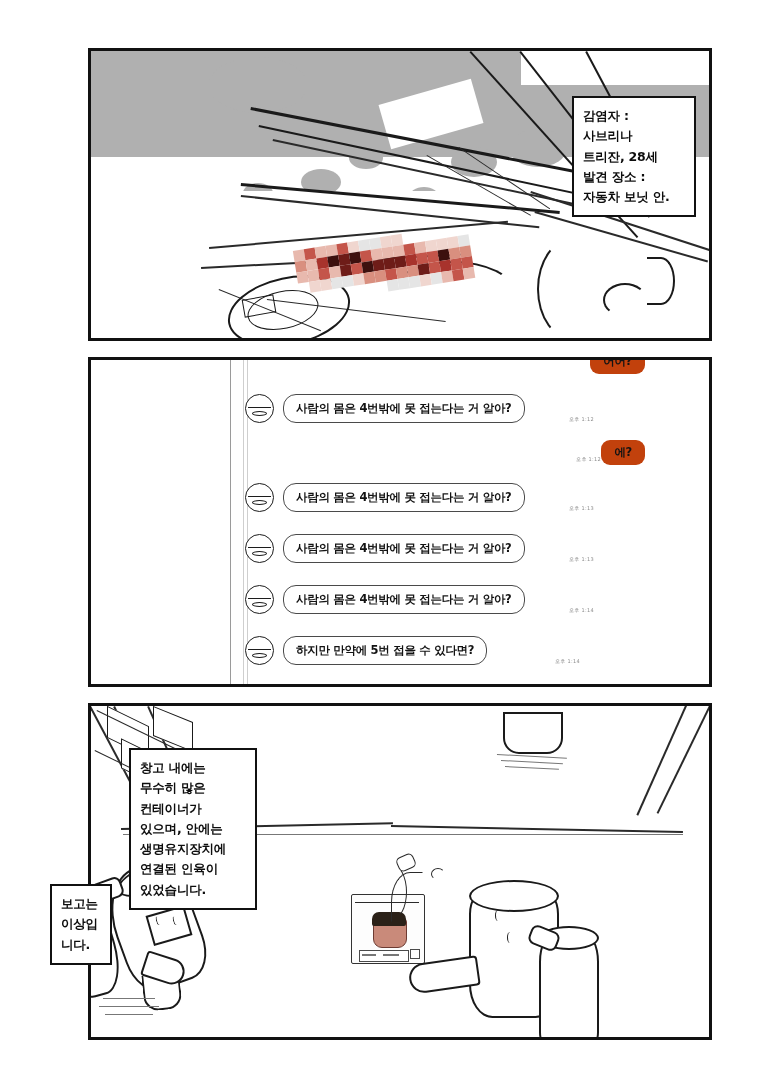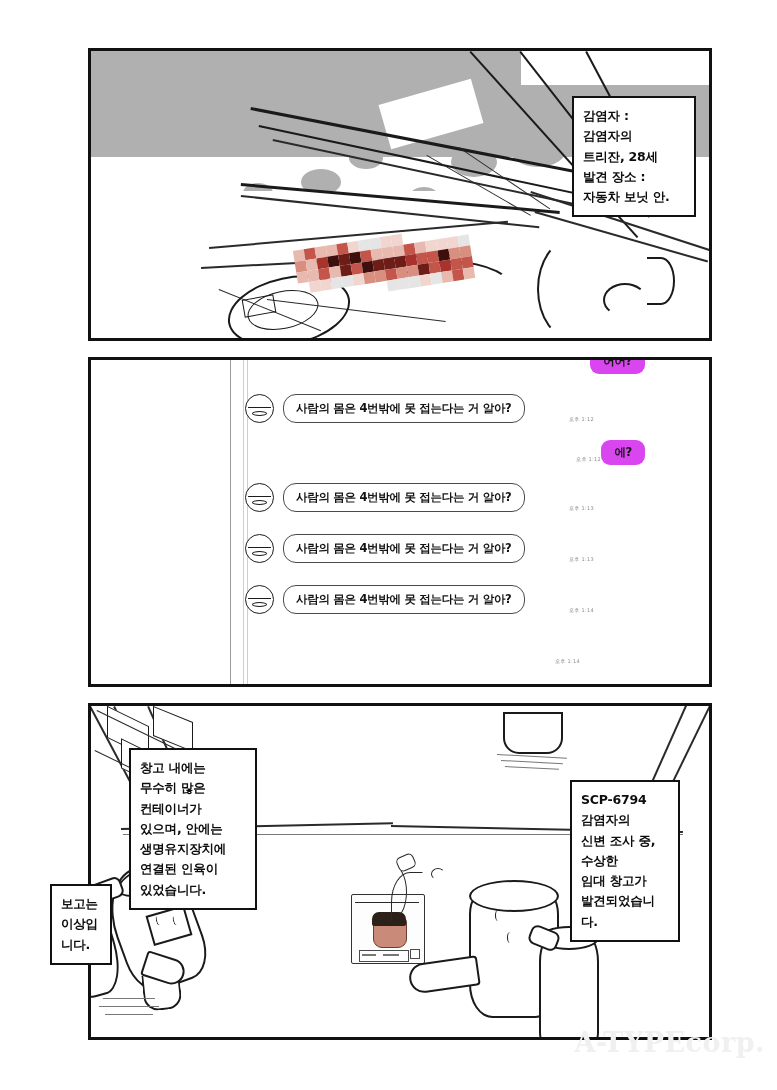--- a/index.html
+++ b/index.html
@@ -130,21 +130,21 @@
     background: #ffffff;
     padding: 6px 12px;
     font-size: 11.5px;
     font-weight: bold;
     color: #131313;
     letter-spacing: -0.3px;
     white-space: nowrap;
   }
   .bubble-out {
     position: absolute;
-    background: #d946ef;
+    background: #c2410c;
     border-radius: 9px;
     padding: 5px 13px;
     font-size: 11.5px;
     font-weight: bold;
     color: #131313;
     letter-spacing: -0.3px;
     white-space: nowrap;
   }
   .ts {
     position: absolute;
@@ -313,21 +313,21 @@
         <div class="px" style="left: 121px; top: 44px; background: rgb(240, 214, 207);"></div>
         <div class="px" style="left: 132px; top: 44px; background: rgb(229, 229, 229);"></div>
         <div class="px" style="left: 143px; top: 44px; background: rgb(232, 185, 174);"></div>
         <div class="px" style="left: 154px; top: 44px; background: rgb(196, 85, 74);"></div>
         <div class="px" style="left: 165px; top: 44px; background: rgb(232, 185, 174);"></div>
       </div>
 
   </div>
 
   <div class="cap" style="left:572px;top:96px;width:124px;">감염자 :
-감염자의
+사브리나
 트리잔, 28세
 발견 장소 :
 자동차 보닛 안.</div>
 
   <div class="panel" id="panel2">
     <div class="phone-edge" style="left:139px;top:0;height:330px;"></div>
     <div class="phone-edge2" style="left:152px;top:0;height:330px;"></div>
     <div class="phone-edge2" style="left:156px;top:0;height:330px;"></div>
 
     <div class="chatwrap">
@@ -355,20 +355,24 @@
         <div class="bubble-in">사람의 몸은 4번밖에 못 접는다는 거 알아?</div>
       </div>
       <div class="ts" style="left:330px;top:202px;">오후 1:13</div>
 
       <div class="msg" style="left:6px;top:231px;">
         <div class="avatar"></div>
         <div class="bubble-in">사람의 몸은 4번밖에 못 접는다는 거 알아?</div>
       </div>
       <div class="ts" style="left:330px;top:253px;">오후 1:14</div>
 
+      <div class="msg" style="left:6px;top:282px;">
+        <div class="avatar"></div>
+        <div class="bubble-in">하지만 만약에 5번 접을 수 있다면?</div>
+      </div>
       <div class="ts" style="left:316px;top:304px;">오후 1:14</div>
     </div>
   </div>
 
 
   <div class="panel" id="panel3">
     <div class="p3-floor"></div>
 
     <div class="ln thin" style="left:0px;top:0px;width:120px;height:1.6px;transform:rotate(62deg);"></div>
     <div class="ln thin" style="left:24px;top:0px;width:124px;height:1.6px;transform:rotate(64deg);"></div>
@@ -430,23 +434,16 @@
   <div class="cap" style="left:129px;top:748px;width:128px;">창고 내에는
 무수히 많은
 컨테이너가
 있으며, 안에는
 생명유지장치에
 연결된 인육이
 있었습니다.</div>
   <div class="cap" style="left:50px;top:884px;width:62px;">보고는
 이상입
 니다.</div>
-  <div class="cap" style="left:570px;top:780px;width:110px;">SCP-6794
-감염자의
-신변 조사 중,
-수상한
-임대 창고가
-발견되었습니다.</div>
-
-
-  <div id="watermark">A-TYPEcorp.</div>
+
+
 
 </div>
 
 </body></html>

